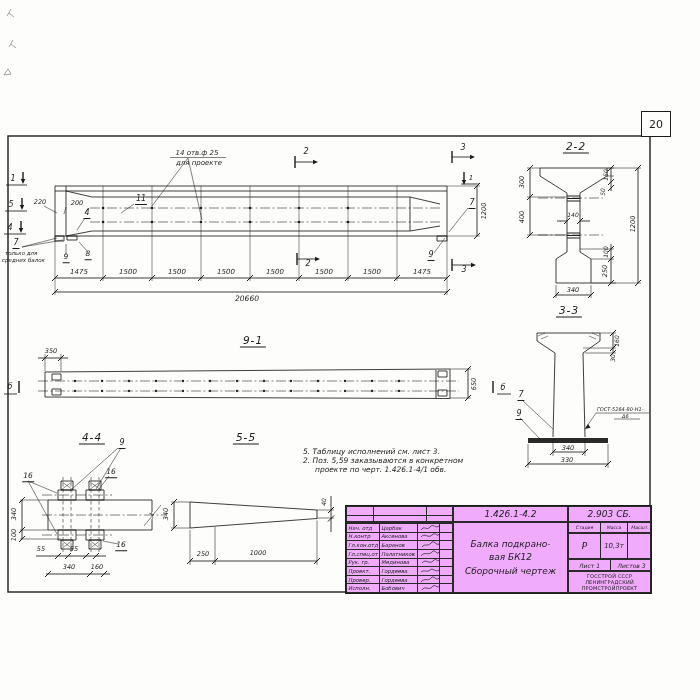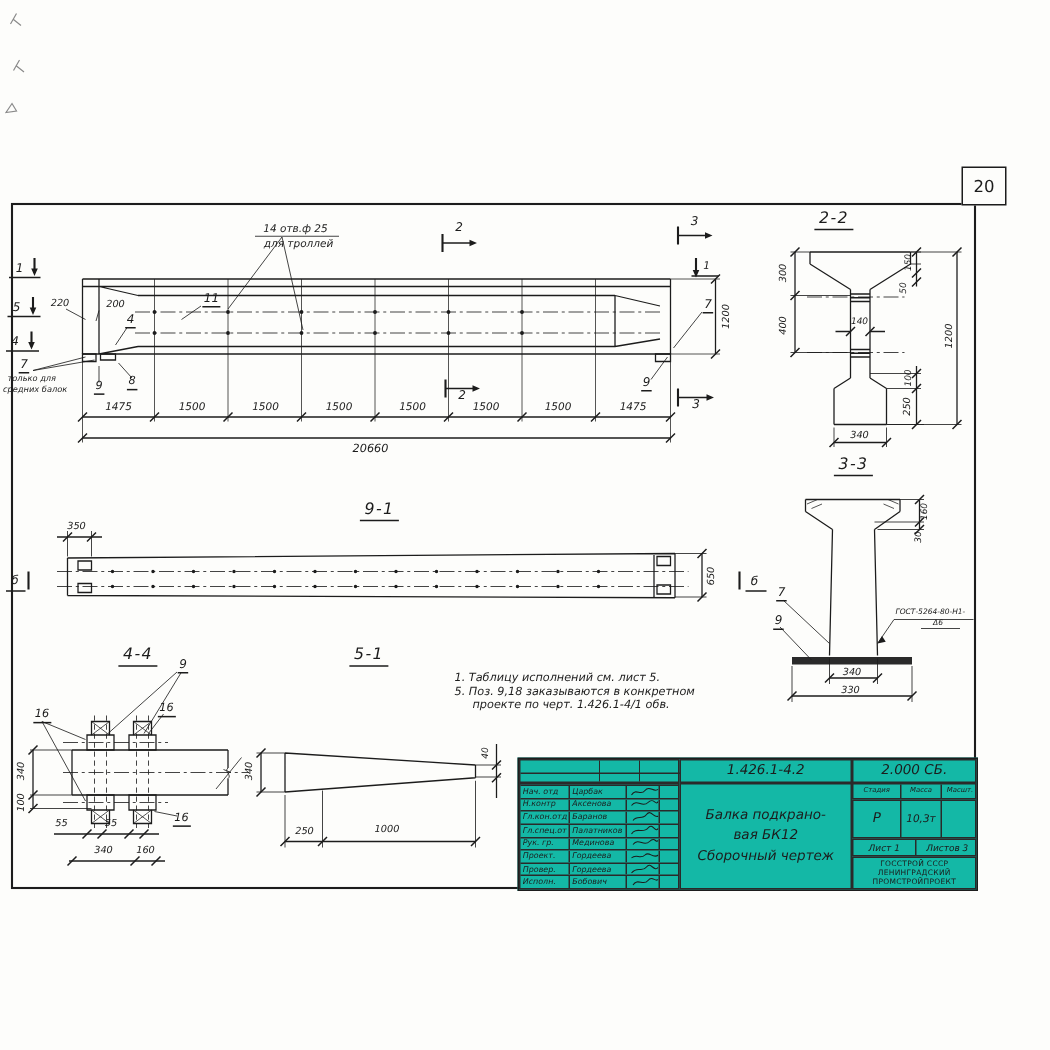--- a/index.html
+++ b/index.html
@@ -11,21 +11,21 @@
   .la{transform:translate(0,-50%);}
   .rot{transform:translate(-50%,-50%) rotate(-90deg);}
   .pos{border-bottom:1px solid #1c1c1c;padding:0 1px 1px 1px;}
   .head{font-size:10.5px;border-bottom:1.1px solid #1c1c1c;padding:0 3px 1.5px 3px;letter-spacing:1px;}
   .f5{font-size:5px}.f55{font-size:5.5px}.f6{font-size:6px}.f65{font-size:6.5px}
   .f7{font-size:7px}.f75{font-size:7.5px}.f8{font-size:8px}.f9{font-size:9px}.f11{font-size:11px}
   
   .pagebox{position:absolute;left:641px;top:111px;width:28px;height:24px;
            border:1.4px solid #1c1c1c;display:flex;align-items:center;justify-content:center;background:#fdfdfb;}
   
-  .tb{position:absolute;left:345px;top:505px;width:305px;height:87px;border:1.5px solid #1c1c1c;background:#14b8a6;}
+  .tb{position:absolute;left:345px;top:505px;width:305px;height:87px;border:1.5px solid #1c1c1c;background:#f0abfc;}
   .tb .cell{position:absolute;border:0.6px solid #2a2a2a;box-sizing:border-box;}
   .tb-num{left:107px;top:0;width:115px;height:16px;display:flex;align-items:center;justify-content:center;}
   .tb-code{left:222px;top:0;width:83px;height:16px;display:flex;align-items:center;justify-content:center;}
   .tb-title{left:107px;top:16px;width:115px;height:71px;display:flex;flex-direction:column;
             align-items:center;justify-content:center;gap:3px;}
   .tb-title span{font-style:italic;font-size:9px;line-height:1.15;}
   .tb-thin{left:0;top:0;width:107px;height:16px;
            background:repeating-linear-gradient(90deg,transparent 0 26px,#2a2a2a 26px 26.6px);}
   .tb-thin .mid{position:absolute;left:0;top:7.6px;width:107px;height:0.6px;background:#2a2a2a;}
   .tb-staff{left:0;top:16px;width:107px;height:71px;display:grid;grid-template-rows:repeat(8,1fr);}
@@ -181,21 +181,21 @@
 </div>
 
 <span class="lbl f8" style="left:13px;top:179px">1</span>
 <span class="lbl f8" style="left:11px;top:205px">5</span>
 <span class="lbl f8" style="left:10px;top:228px">4</span>
 <span class="lbl f65" style="left:40px;top:202px">220</span>
 <span class="lbl f65" style="left:77px;top:203px">200</span>
 <span class="lbl f8 pos" style="left:141px;top:200px">11</span>
 <span class="lbl f8 pos" style="left:87px;top:214px">4</span>
 <span class="lbl f7" style="left:197px;top:153px">14 отв.ф 25</span>
-<span class="lbl f7" style="left:199px;top:163px">для троллей</span>
+<span class="lbl f7" style="left:199px;top:163px">для проекте</span>
 <span class="lbl f8" style="left:306px;top:152px">2</span>
 <span class="lbl f8" style="left:308px;top:264px">2</span>
 <span class="lbl f8" style="left:463px;top:148px">3</span>
 <span class="lbl f8" style="left:464px;top:270px">3</span>
 <span class="lbl f7" style="left:471px;top:178px">1</span>
 <span class="lbl f8 pos" style="left:472px;top:204px">7</span>
 <span class="lbl f8 pos" style="left:431px;top:256px">9</span>
 <span class="lbl f65 rot" style="left:484px;top:211px">1200</span>
 <span class="lbl f8 pos" style="left:16px;top:244px">7</span>
 <span class="lbl f55 la" style="left:5px;top:254px">только для</span>
@@ -205,21 +205,21 @@
 <span class="lbl f7" style="left:79px;top:272px">1475</span>
 <span class="lbl f7" style="left:128px;top:272px">1500</span>
 <span class="lbl f7" style="left:177px;top:272px">1500</span>
 <span class="lbl f7" style="left:226px;top:272px">1500</span>
 <span class="lbl f7" style="left:275px;top:272px">1500</span>
 <span class="lbl f7" style="left:324px;top:272px">1500</span>
 <span class="lbl f7" style="left:372px;top:272px">1500</span>
 <span class="lbl f7" style="left:422px;top:272px">1475</span>
 <span class="lbl f75" style="left:247px;top:299px">20660</span>
 
-<span class="lbl head" style="left:556px;top:147px">2-2</span>
+<span class="lbl head" style="left:576px;top:147px">2-2</span>
 <span class="lbl f65 rot" style="left:522px;top:182px">300</span>
 <span class="lbl f65 rot" style="left:522px;top:217px">400</span>
 <span class="lbl f6" style="left:573px;top:215px">140</span>
 <span class="lbl f6 rot" style="left:606px;top:175px">150</span>
 <span class="lbl f6 rot" style="left:603px;top:192px">50</span>
 <span class="lbl f65 rot" style="left:633px;top:224px">1200</span>
 <span class="lbl f6 rot" style="left:606px;top:252px">100</span>
 <span class="lbl f65 rot" style="left:605px;top:271px">250</span>
 <span class="lbl f65" style="left:573px;top:290px">340</span>
 
@@ -244,40 +244,40 @@
 <span class="lbl f75 pos" style="left:28px;top:477px">16</span>
 <span class="lbl f75 pos" style="left:111px;top:473px">16</span>
 <span class="lbl f75 pos" style="left:121px;top:546px">16</span>
 <span class="lbl f65 rot" style="left:14px;top:514px">340</span>
 <span class="lbl f65 rot" style="left:14px;top:535px">100</span>
 <span class="lbl f65" style="left:41px;top:549px">55</span>
 <span class="lbl f65" style="left:74px;top:549px">55</span>
 <span class="lbl f65" style="left:69px;top:567px">340</span>
 <span class="lbl f65" style="left:97px;top:567px">160</span>
 
-<span class="lbl head" style="left:246px;top:438px">5-1</span>
+<span class="lbl head" style="left:246px;top:438px">5-5</span>
 <span class="lbl f65 rot" style="left:166px;top:514px">340</span>
 <span class="lbl f6 rot" style="left:324px;top:502px">40</span>
 <span class="lbl f65" style="left:203px;top:554px">250</span>
 <span class="lbl f65" style="left:258px;top:553px">1000</span>
 
-<span class="lbl f75 la" style="left:303px;top:452px">1. Таблицу исполнений см. лист 5.</span>
-<span class="lbl f75 la" style="left:303px;top:461px">5. Поз. 9,18 заказываются в конкретном</span>
+<span class="lbl f75 la" style="left:303px;top:452px">5. Таблицу исполнений см. лист 3.</span>
+<span class="lbl f75 la" style="left:303px;top:461px">2. Поз. 5,59 заказываются в конкретном</span>
 <span class="lbl f75 la" style="left:315px;top:470px">проекте по черт. 1.426.1-4/1 обв.</span>
 
 <div class="tb">
   <div class="cell tb-thin">
         <div class="mid"></div>
       </div>
 
   <div class="cell tb-num">
     <span class="f9" style="font-style:italic">1.426.1-4.2</span>
   </div>
   <div class="cell tb-code">
-    <span class="f9" style="font-style:italic">2.000 СБ.</span>
+    <span class="f9" style="font-style:italic">2.903 СБ.</span>
   </div>
 
   <div class="cell tb-title">
     <span>Балка подкрано-</span>
     <span>вая БК12</span>
     <span>Сборочный чертеж</span>
   </div>
 
   <div class="cell tb-staff">
     <div class="tb-row">

